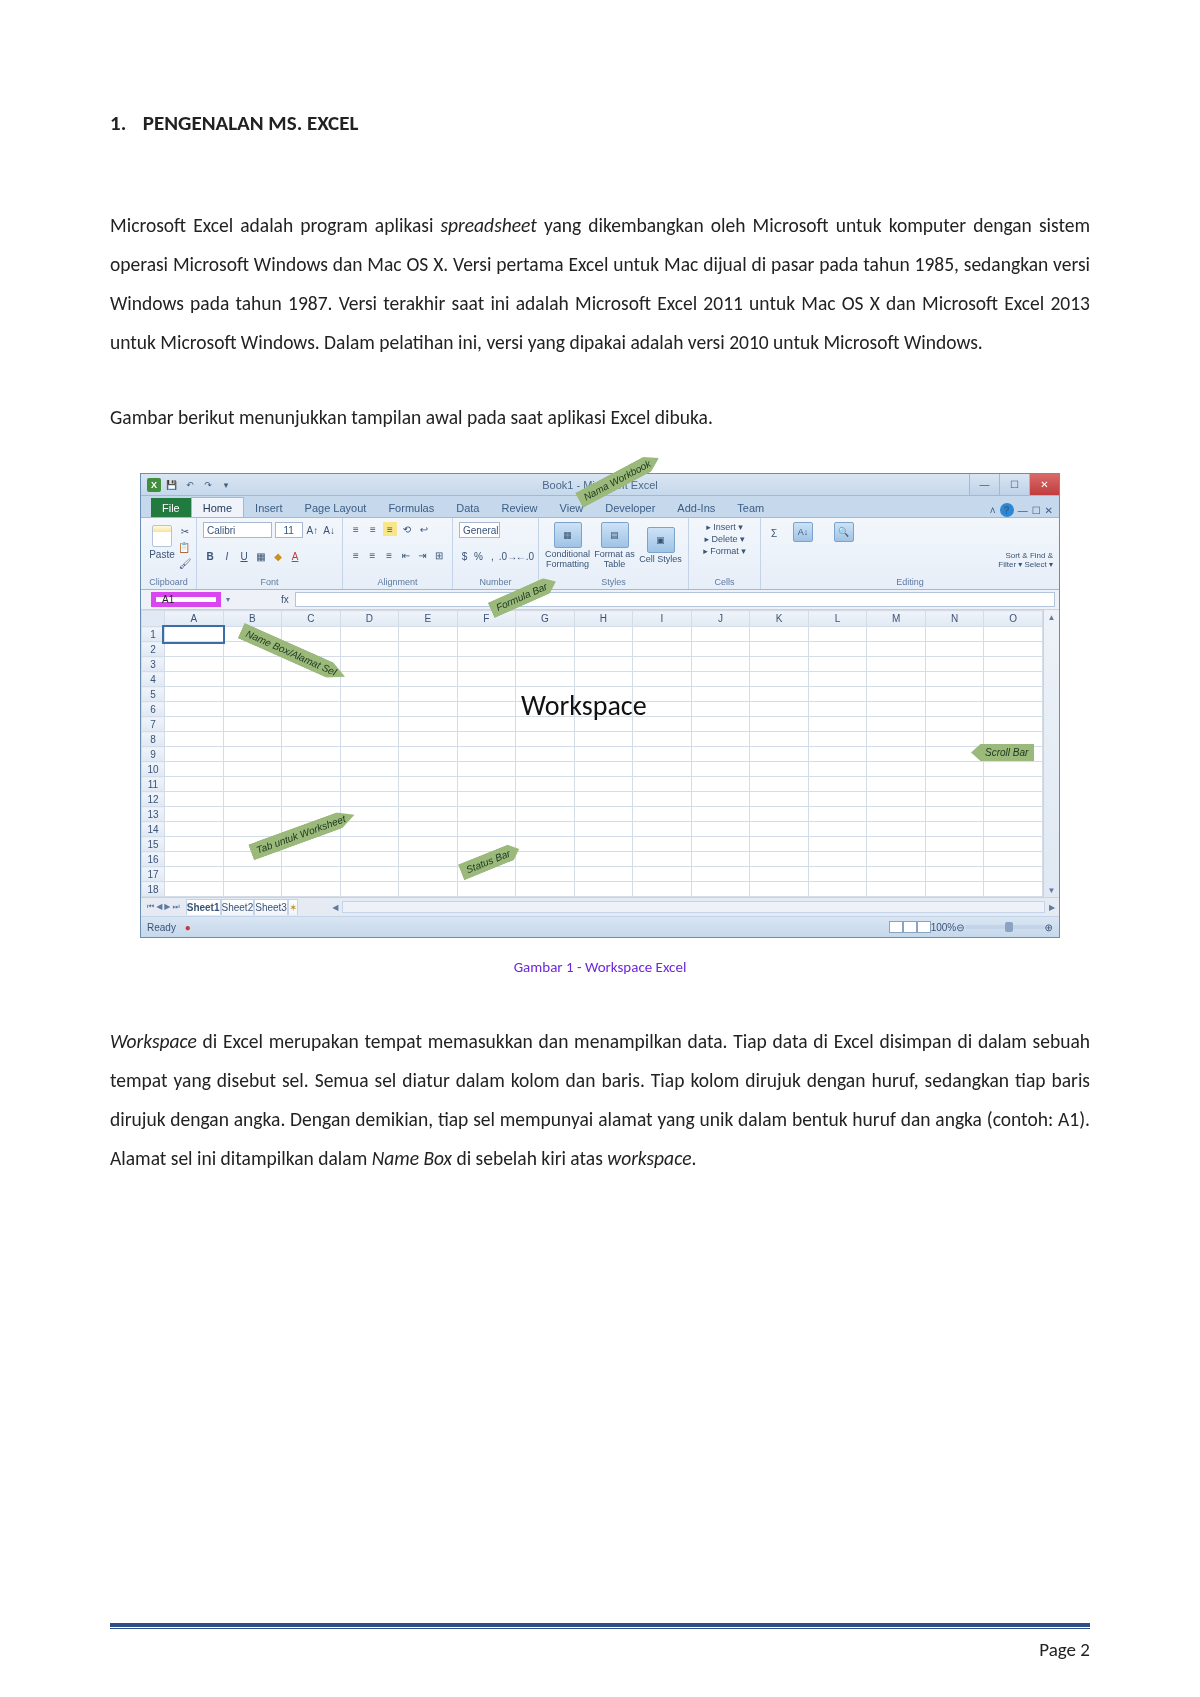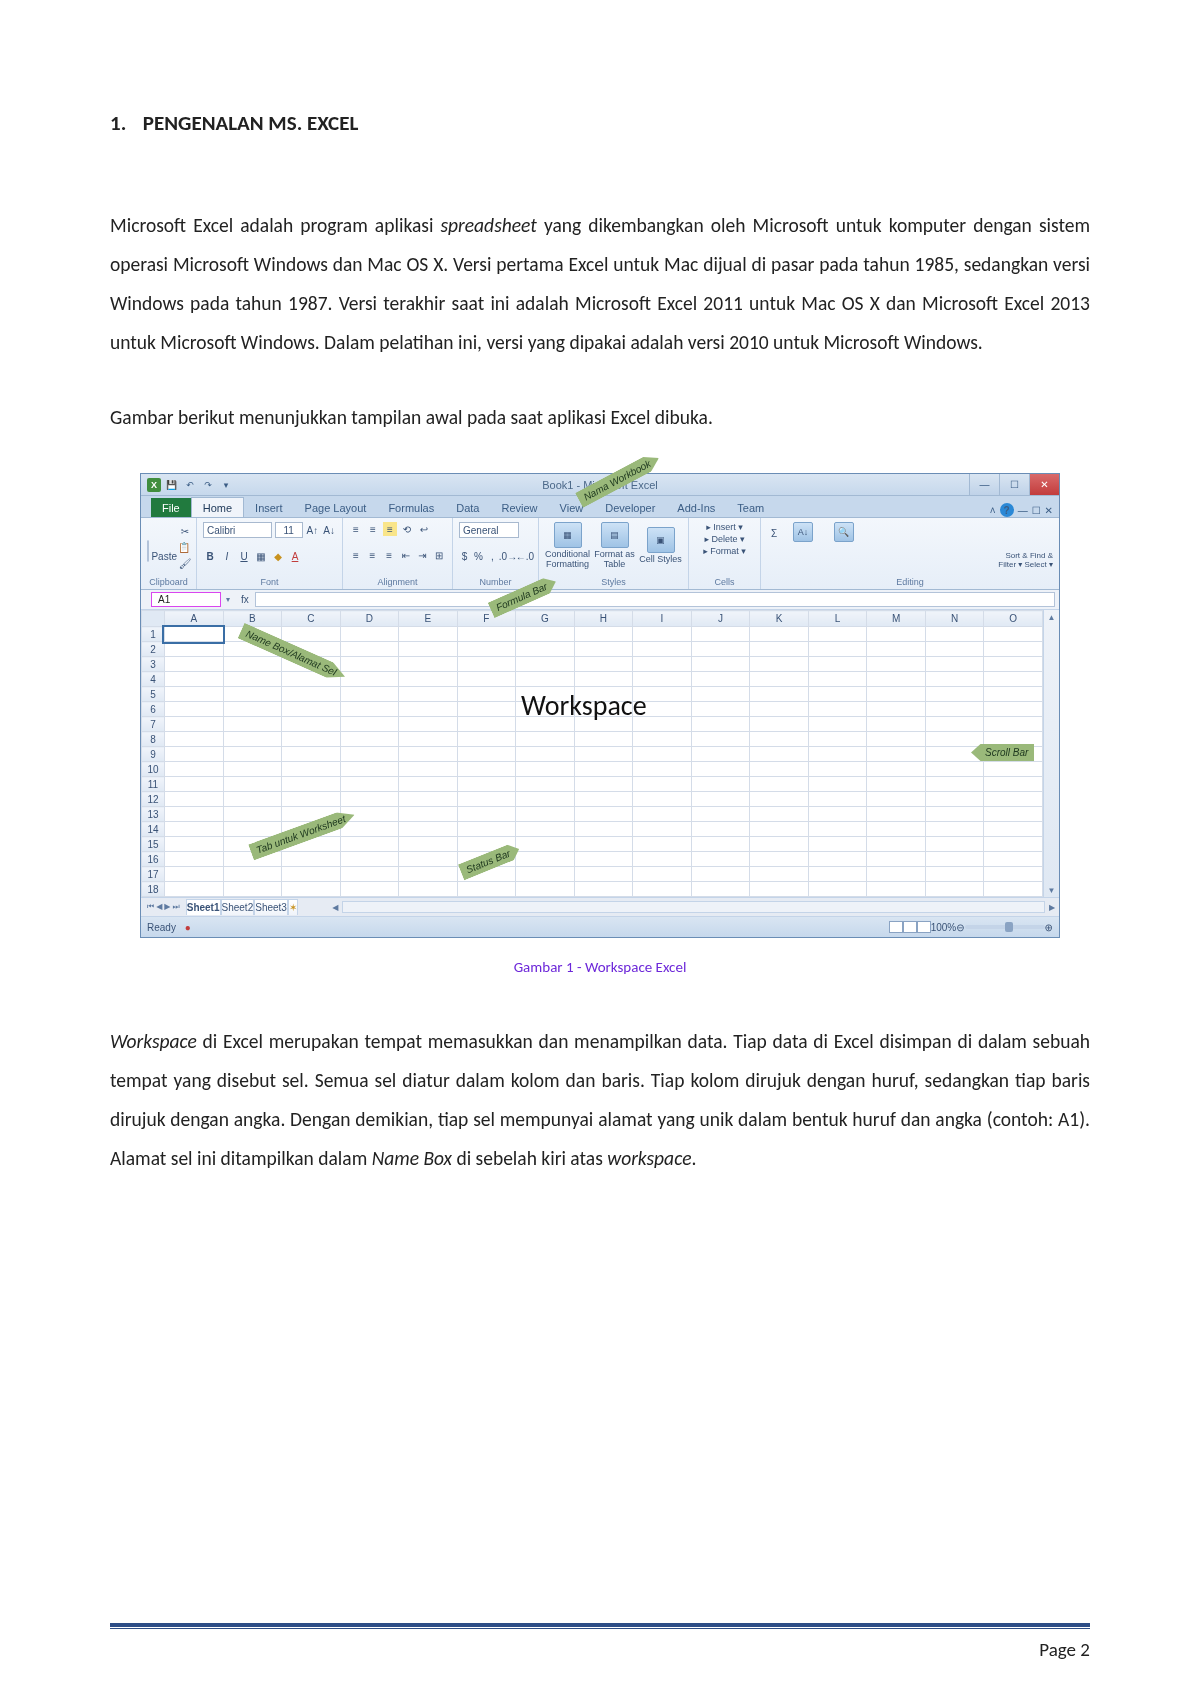--- a/index.html
+++ b/index.html
@@ -165,22 +165,22 @@
     }
     .ribrow { display: flex; align-items: center; gap: 3px; }
     .sm-ico {
       width: 14px; height: 14px;
       display: inline-flex; align-items: center; justify-content: center;
       font-size: 10px;
       color: #3a5377;
     }
     .paste-big {
       width: 30px; height: 40px;
-      display: flex; 
-      align-items: flex-end; justify-content: center;
+      display: flex; flex-direction: column;
+      align-items: center; justify-content: center;
       gap: 2px;
     }
     .paste-big .pi {
       width: 20px; height: 22px;
       border: 1px solid #b3c3d9;
       background: linear-gradient(#fffbe0, #f8e39a 30%, #fff 30%, #fff);
       border-radius: 2px;
     }
     .font-sel {
       width: 70px; height: 16px;
@@ -210,35 +210,36 @@
     
     .xl-fbar {
       height: 20px;
       display: flex;
       border-bottom: 1px solid #c4d4e8;
       background: #eef2f8;
     }
     .namebox {
       width: 70px;
       background: #fff;
-      border: 1px solid #d946ef;
+      border: 5px solid #d946ef;
       margin: 2px 0 2px 10px;
       padding-left: 6px;
       font-size: 10px;
       display: flex; align-items: center;
     }
     .nbdrop {
       width: 14px; display: flex; align-items: center; justify-content: center;
       color: #5e7aa0; font-size: 8px;
     }
     .fx {
       padding: 0 6px;
       font-size: 10px;
       display: flex; align-items: center;
       color: #3a5377;
+      margin-left: 40px;
     }
     .formula-input {
       flex: 1;
       margin: 2px 4px 2px 0;
       background: #fff;
       border: 1px solid #b3c3d9;
       font-size: 10px; padding-left: 4px;
     }
     
     .xl-grid-wrap {
@@ -474,21 +475,21 @@
             <span class="sm-ico">≡</span>
             <span class="sm-ico">⇤</span>
             <span class="sm-ico">⇥</span>
             <span class="sm-ico">⊞</span>
           </div>
           <div class="glabel">Alignment</div>
         </div>
 
         <div class="ribgroup" style="width:86px">
           <div class="ribrow">
-            <div class="font-sel" style="width:60px">General</div>
+            <div class="font-sel" style="width:41px">General</div>
           </div>
           <div class="ribrow">
             <span class="sm-ico">$</span>
             <span class="sm-ico">%</span>
             <span class="sm-ico">,</span>
             <span class="sm-ico">.0→</span>
             <span class="sm-ico">←.0</span>
           </div>
           <div class="glabel">Number</div>
         </div>

